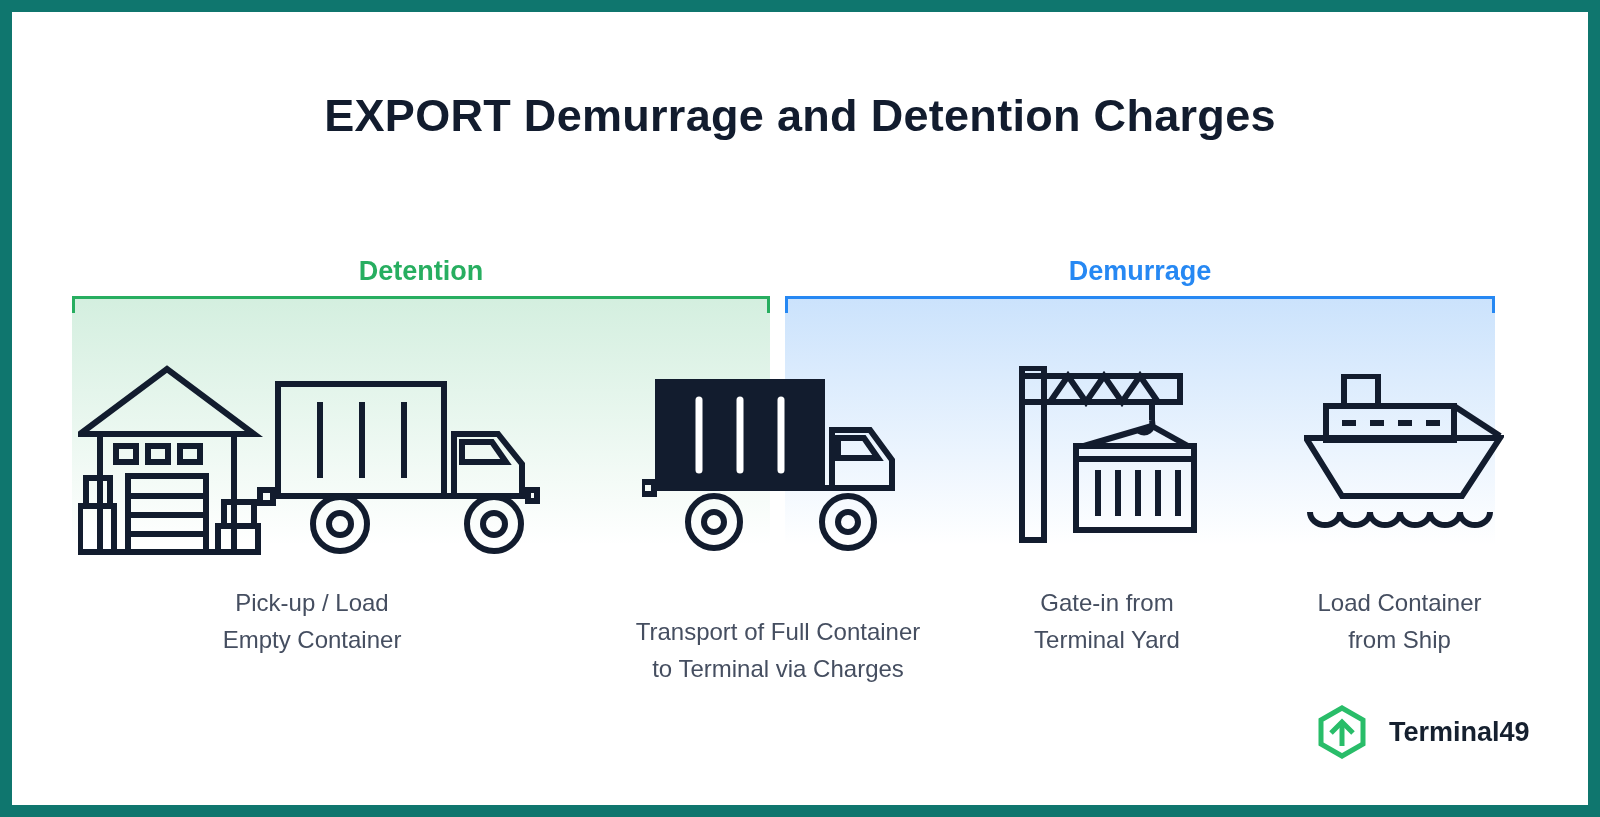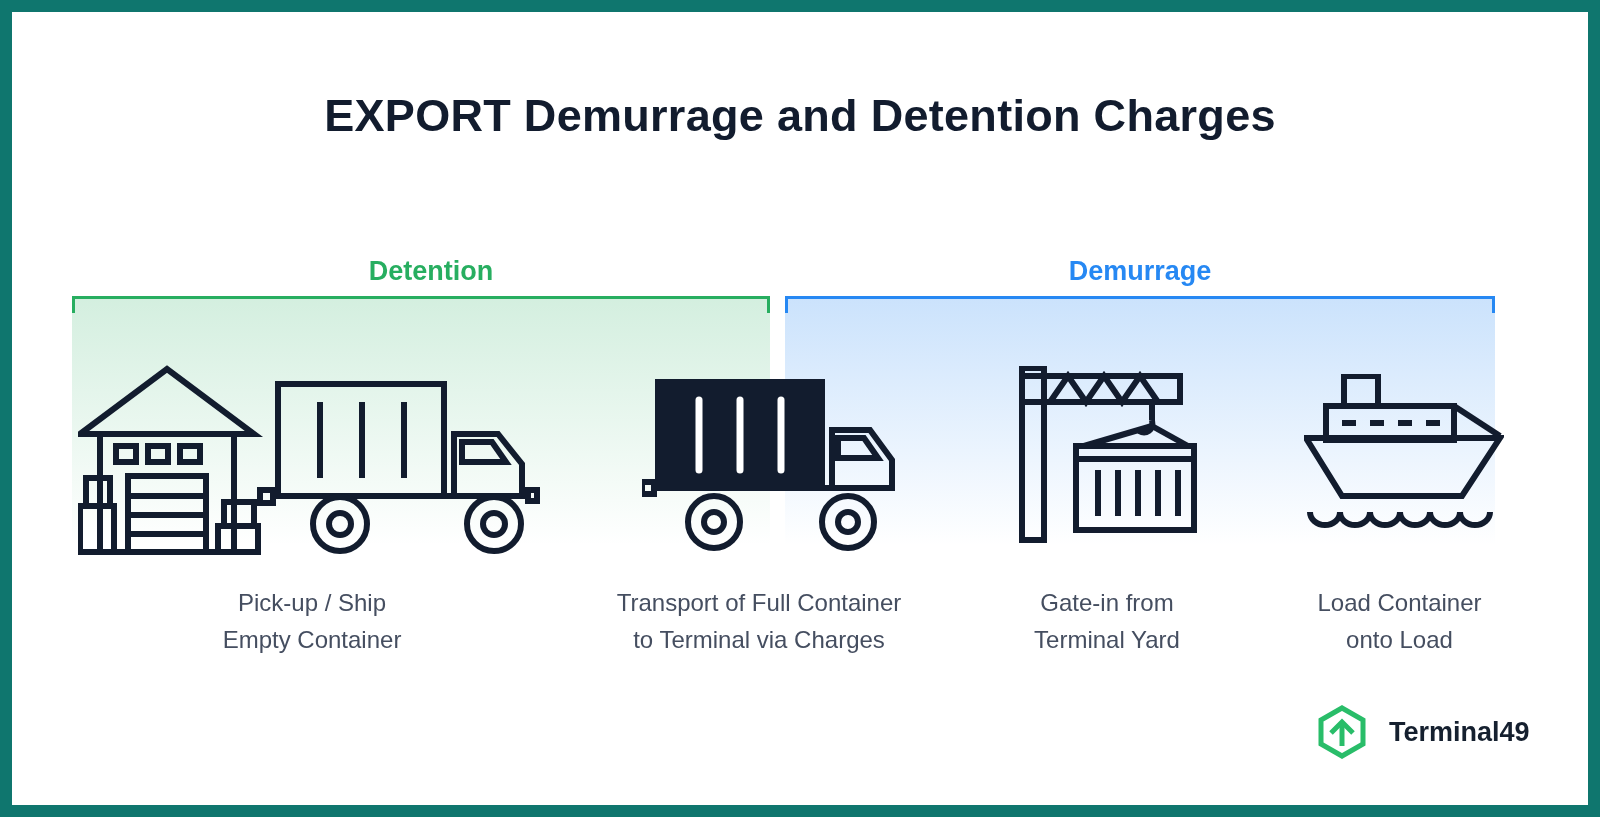--- a/index.html
+++ b/index.html
@@ -10,21 +10,21 @@
   .title {
     position:absolute; top:78px; left:0; width:100%;
     text-align:center; font-size:45px; font-weight:700;
     color:#121c2e; letter-spacing:0.3px;
   }
 
   .band-label {
     position:absolute; top:244px; text-align:center;
     font-size:27px; font-weight:700;
   }
-  .band-label.green { left:70px; width:698px; color:#27ae60; }
+  .band-label.green { left:60px; width:698px; color:#27ae60; }
   .band-label.blue  { left:773px; width:710px; color:#2688f3; }
 
   .bracket {
     position:absolute; top:284px; height:17px;
     border-top:3px solid; border-left:3px solid; border-right:3px solid;
   }
   .bracket.green { left:60px;  width:698px; border-color:#27ae60; }
   .bracket.blue  { left:773px; width:710px; border-color:#2688f3; }
 
   .grad { position:absolute; top:287px; height:268px; }
@@ -38,21 +38,21 @@
   }
 
   .icon-wrap { position:absolute; }
   .icon-wrap svg { display:block; }
 
   .caption {
     position:absolute; top:572px; text-align:center;
     font-size:24px; line-height:37px; color:#454e60;
   }
   .cap-1 { left:80px;   width:440px; }
-  .cap-2 { left:572px;  width:350px; }
+  .cap-2 { left:591px;  width:350px;margin-top:29px; }
   .cap-3 { left:955px;  width:280px; }
   .cap-4 { left:1255px; width:265px; }
 
   .logo { position:absolute; left:1305px; top:693px; display:flex; align-items:center; gap:22px; }
   .logo-text { font-size:27px; font-weight:700; color:#15202f; }
 </style>
 </head>
 <body>
 
 <div class="frame">
@@ -146,34 +146,34 @@
         <line x1="66" y1="49" x2="80" y2="49"></line>
         <line x1="94" y1="49" x2="108" y2="49"></line>
         <line x1="122" y1="49" x2="136" y2="49"></line>
         <line x1="150" y1="32" x2="196" y2="62"></line>
         <polygon points="2,64 196,64 158,122 38,122"></polygon>
         <path d="M6,138 a15,13 0 0 0 30,0 a15,13 0 0 0 30,0 a15,13 0 0 0 30,0 a15,13 0 0 0 30,0 a15,13 0 0 0 30,0 a15,13 0 0 0 30,0"></path>
       </svg>
     </div>
 
     <div class="caption cap-1">
-      <div>Pick-up / Ship</div>
+      <div>Pick-up / Load</div>
       <div>Empty Container</div>
     </div>
     <div class="caption cap-2">
       <div>Transport of Full Container</div>
       <div>to Terminal via Charges</div>
     </div>
     <div class="caption cap-3">
       <div>Gate-in from</div>
       <div>Terminal Yard</div>
     </div>
     <div class="caption cap-4">
       <div>Load Container</div>
-      <div>onto Load</div>
+      <div>from Ship</div>
     </div>
 
     <div class="logo">
       <svg width="50" height="54" viewBox="0 0 50 54" fill="none" stroke="#29bd69" stroke-width="5">
         <polygon points="25,3 46,15 46,39 25,51 4,39 4,15"></polygon>
         <polyline points="14,28 25,17 36,28"></polyline>
         <line x1="25" y1="17" x2="25" y2="41"></line>
       </svg>
       <span class="logo-text">Terminal49</span>
     </div>

